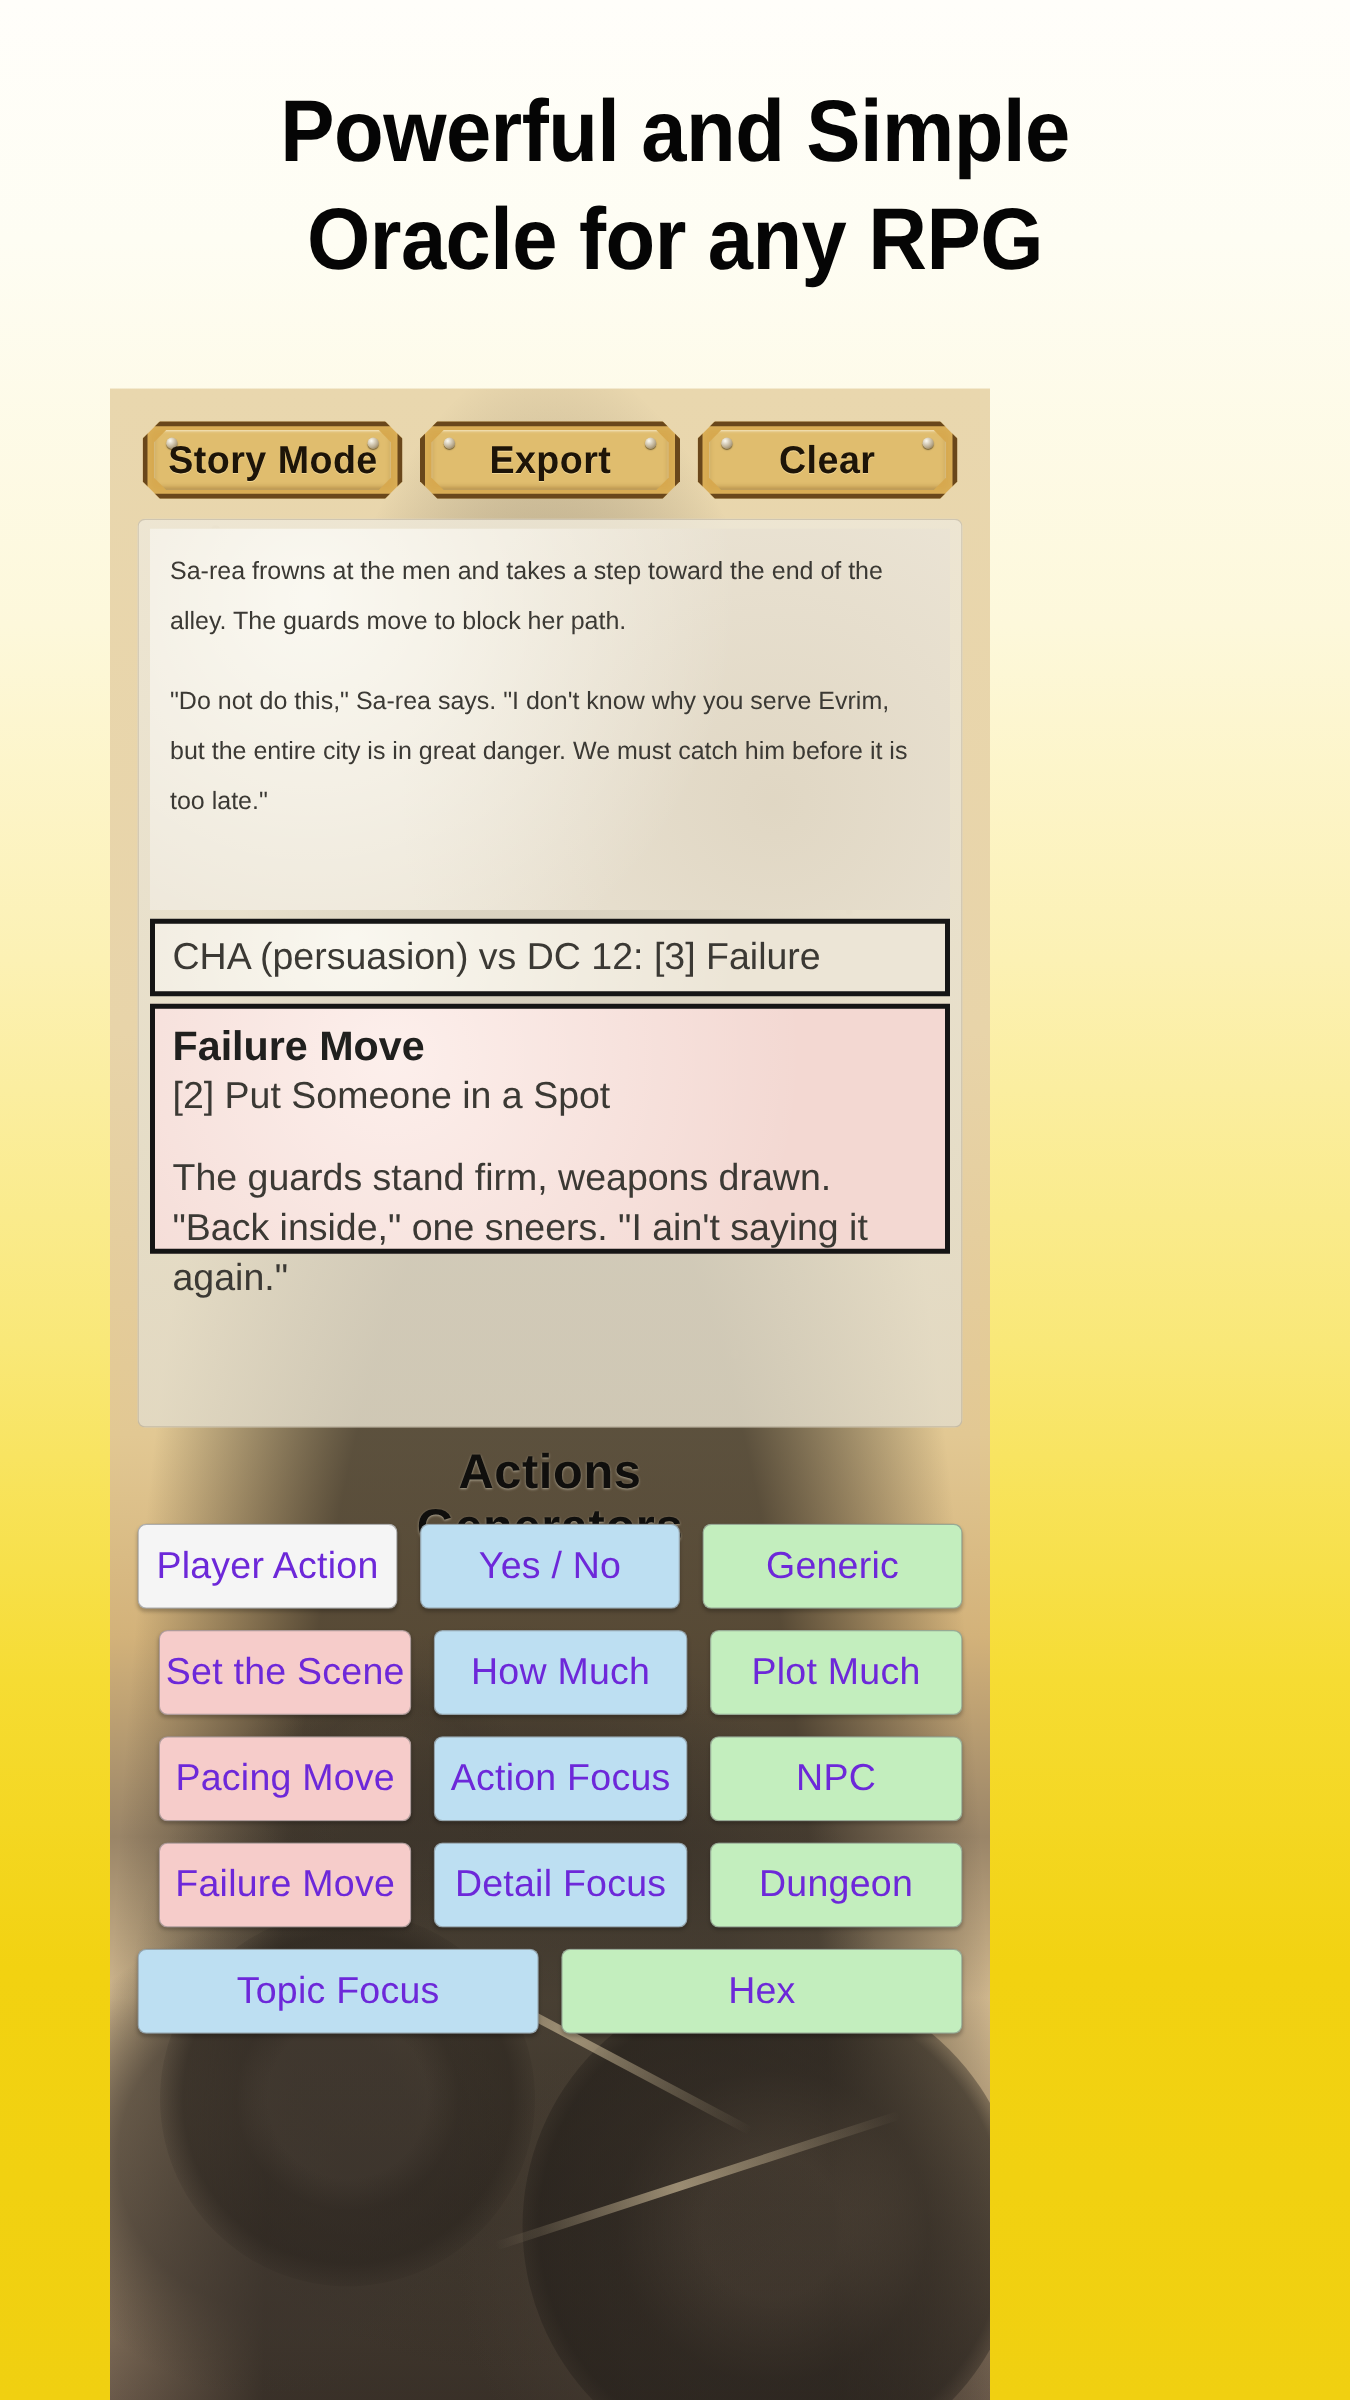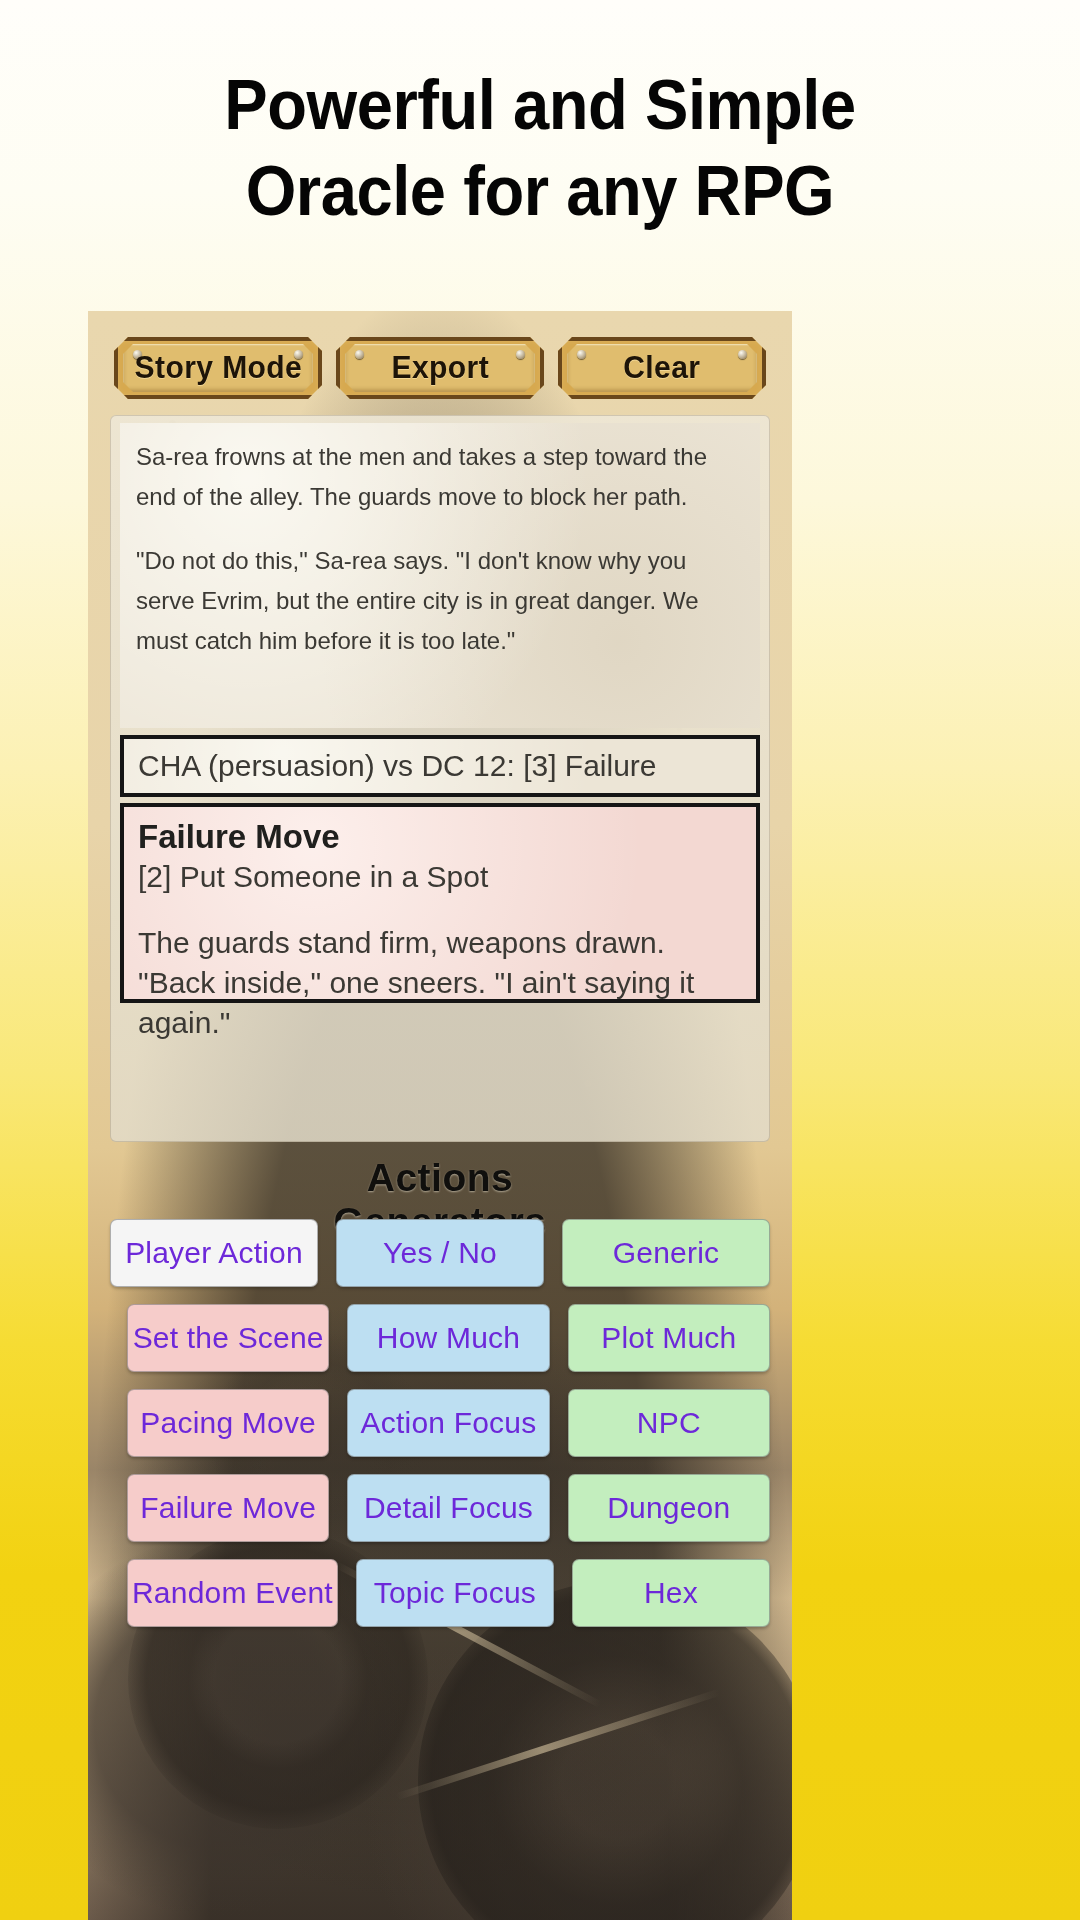--- a/index.html
+++ b/index.html
@@ -209,21 +209,21 @@
       radial-gradient(circle at 20% 18%, rgba(255,255,250,0.75), rgba(255,255,250,0) 60%),
       radial-gradient(circle at 78% 72%, rgba(188,172,140,0.25), rgba(188,172,140,0) 55%);
     padding: 14px 16px 0 16px;
     box-sizing: border-box;
     overflow: hidden;
   }
   .story-p {
     margin: 0 0 24px 0;
     color: #3b3934;
     font-family: "Liberation Sans Narrow", "Liberation Sans", sans-serif;
-    font-size: 24px;
+    font-size: 20px;
     line-height: 40px;
     letter-spacing: 0px;
   }
 
   .roll-box {
     position: absolute;
     left: 10px;
     top: 320px;
     width: 640px;
     height: 62px;
@@ -417,21 +417,20 @@
         <div class="gbtn c-green">NPC</div>
       </div>
 
       <div class="grid-row">
         <div class="gbtn c-pink">Failure Move</div>
         <div class="gbtn c-blue">Detail Focus</div>
         <div class="gbtn c-green">Dungeon</div>
       </div>
 
       <div class="grid-row">
-        <div class="gbtn c-pink">Random Event</div>
         <div class="gbtn c-blue">Topic Focus</div>
         <div class="gbtn c-green">Hex</div>
       </div>
 
     </div>
 
   </div>
 </div>
 
 </body></html>

